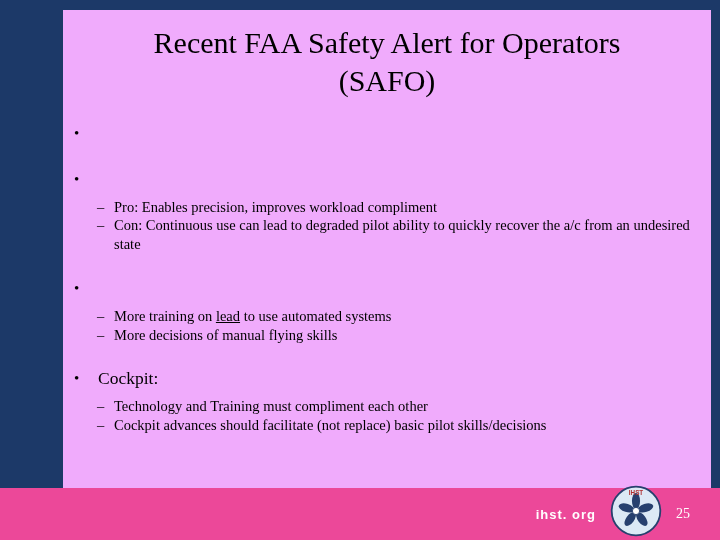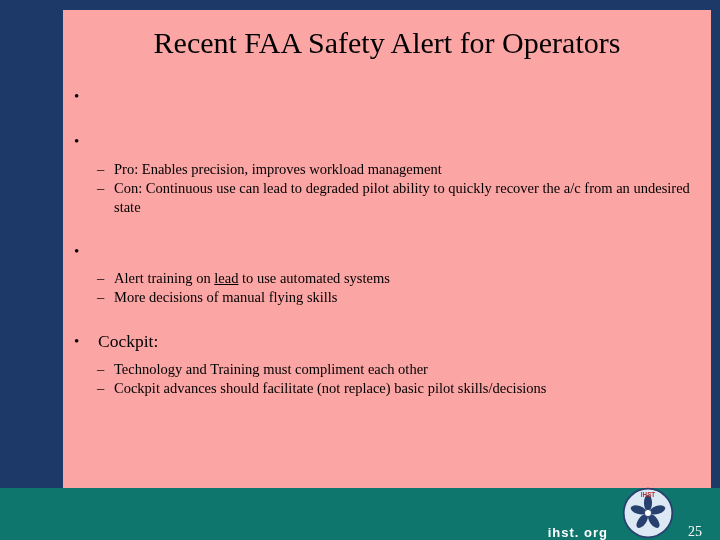--- a/index.html
+++ b/index.html
@@ -11,21 +11,21 @@
     overflow: hidden;
     font-family: "Liberation Serif", serif;
     color: #000;
   }
   .slide {
     position: absolute;
     left: 63px;
     top: 10px;
     width: 648px;
     height: 478px;
-    background: #fca5a5;
+    background: #f0abfc;
   }
   .title {
     margin: 14px 18px 0 18px;
     text-align: center;
     font-size: 30px;
     line-height: 1.25;
     font-weight: normal;
   }
   .content {
     margin: 24px 16px 0 8px;
@@ -51,26 +51,26 @@
   }
   .m2 { flex: 0 0 17px; }
   .t2 { flex: 1; }
   .u { text-decoration: underline; }
   .footer {
     position: absolute;
     left: 0;
     right: 0;
     bottom: 0;
     height: 52px;
-    background: #0f766e;
+    background: #ec4899;
     display: flex;
-    align-items: flex-end;
+    align-items: center;
     justify-content: flex-end;
     gap: 13px;
-    padding-right: 12px;
+    padding-right: 24px;
     box-sizing: border-box;
   }
   .site {
     color: #ffffff;
     font-family: "Liberation Sans", sans-serif;
     font-weight: bold;
     font-size: 13px;
     letter-spacing: 1px;
   }
   .logo {
@@ -86,49 +86,50 @@
   }
 </style>
 </head>
 <body>
 
 <div class="stage">
   <div class="slide">
 
     <h1 class="title">
       <span>Recent FAA Safety Alert for Operators</span><br>
+      <span>(SAFO)</span>
     </h1>
 
     <div class="content">
 
       <div class="b1 first">
         <span class="m1">•</span>
       </div>
 
       <div class="b1">
         <span class="m1">•</span>
       </div>
       <div class="subs">
         <div class="b2">
           <span class="m2">–</span>
-          <div class="t2">Pro:  Enables precision, improves workload management</div>
+          <div class="t2">Pro:  Enables precision, improves workload compliment</div>
         </div>
         <div class="b2">
           <span class="m2">–</span>
           <div class="t2">Con:  Continuous use can lead to degraded pilot ability to quickly recover the a/c from an undesired state</div>
         </div>
       </div>
 
       <div class="b1">
         <span class="m1">•</span>
       </div>
       <div class="subs">
         <div class="b2">
           <span class="m2">–</span>
-          <div class="t2"><span>Alert training on </span><span class="u">lead</span><span> to use automated systems</span></div>
+          <div class="t2"><span>More training on </span><span class="u">lead</span><span> to use automated systems</span></div>
         </div>
         <div class="b2">
           <span class="m2">–</span>
           <div class="t2">More decisions of manual flying skills</div>
         </div>
       </div>
 
       <div class="b1">
         <span class="m1">•</span>
         <div class="t1">Cockpit:</div>

